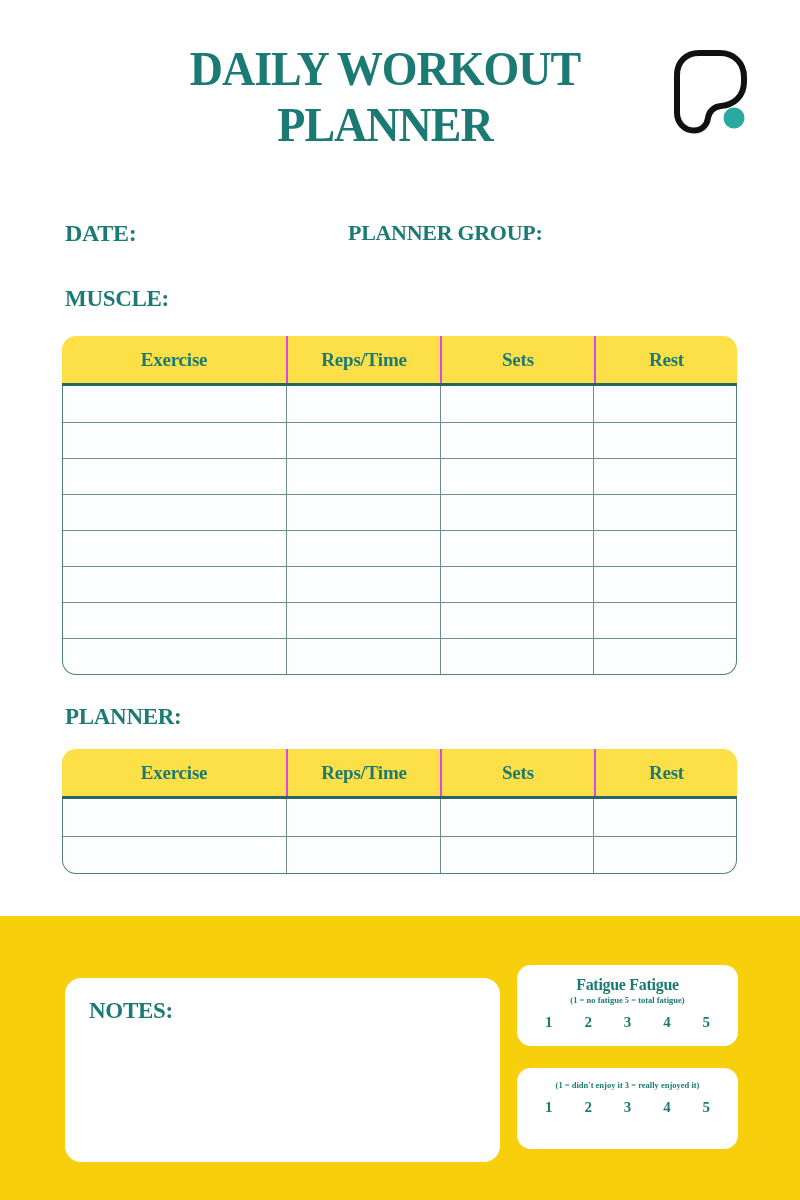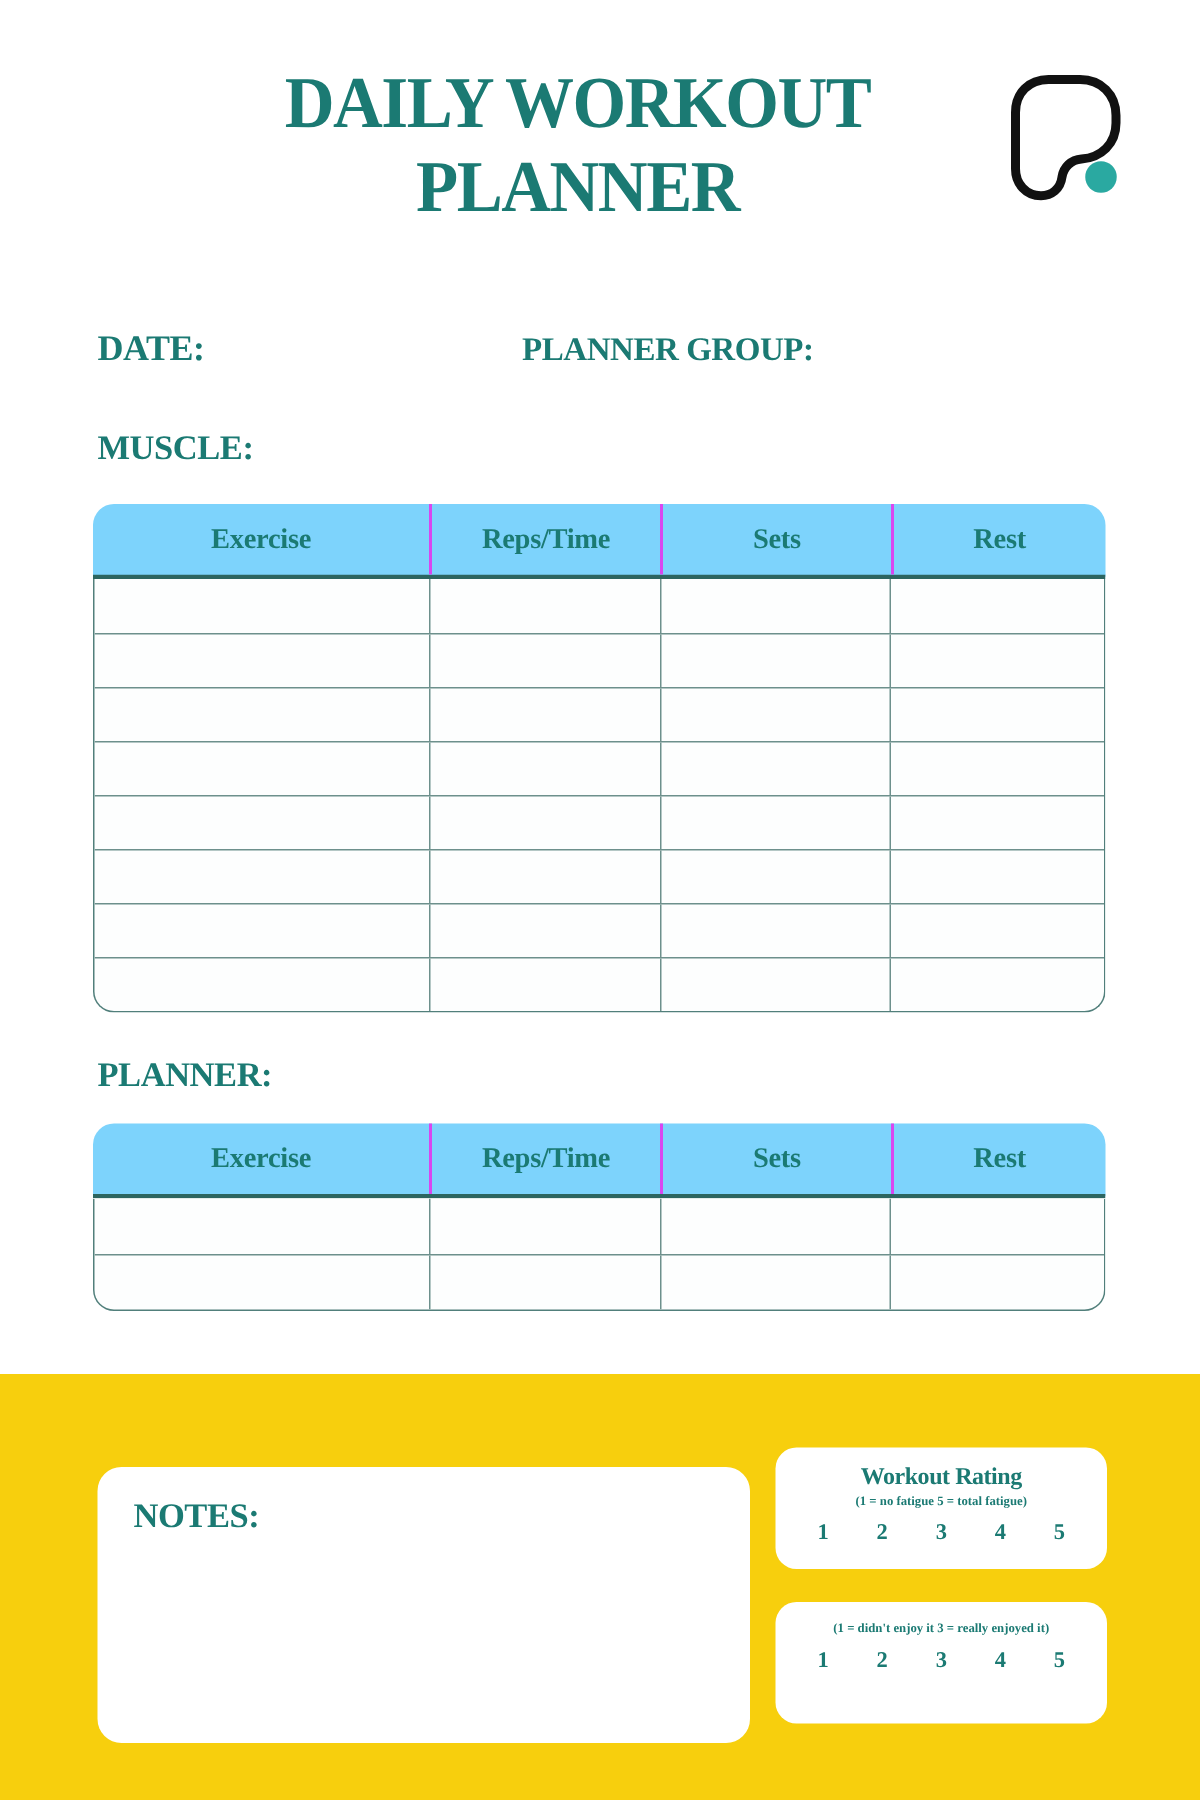--- a/index.html
+++ b/index.html
@@ -23,21 +23,21 @@
   }
   .date-label { top:216px; left:65px; font-size:24px; }
   .muscle-label { top:216px; left:348px; font-size:22px; }
   .workout-label { top:282px; left:65px; font-size:23px; }
   .cardio-label { top:700px; left:65px; font-size:23px; }
   
   .ptable { position:absolute; left:62px; width:675px; }
   .ptable.workout { top:332px; }
   .ptable.cardio { top:745px; }
   .thead {
-    display:flex; height:50px; background:#7dd3fc;
+    display:flex; height:50px; background:#fde047;
     border-radius:14px 14px 0 0; border-bottom:3px solid #2c6560;
   }
   .th {
     display:flex; align-items:center; justify-content:center;
     color:#1b7a73; font-weight:bold; font-size:19px; letter-spacing:-0.2px;
   }
   .th + .th { border-left:2px solid #d946ef; }
   .c1 { width:33.2%; } .c2 { width:22.8%; } .c3 { width:22.8%; } .c4 { width:21.2%; }
   .tbody {
     border:1.5px solid #517f7b; border-top:none;
@@ -187,21 +187,21 @@
       </div>
   </div>
 
   <div class="footer">
 
     <div class="notes-box">
       <div class="notes-title">NOTES:</div>
     </div>
 
     <div class="rating-box fatigue">
-      <div class="rating-title">Workout Rating</div>
+      <div class="rating-title">Fatigue Fatigue</div>
       <div class="rating-subtitle">(1 = no fatigue   5 = total fatigue)</div>
       <div class="rating-scale">
         <span class="rating-num">1</span>
         <span class="rating-num">2</span>
         <span class="rating-num">3</span>
         <span class="rating-num">4</span>
         <span class="rating-num">5</span>
       </div>
     </div>
 

